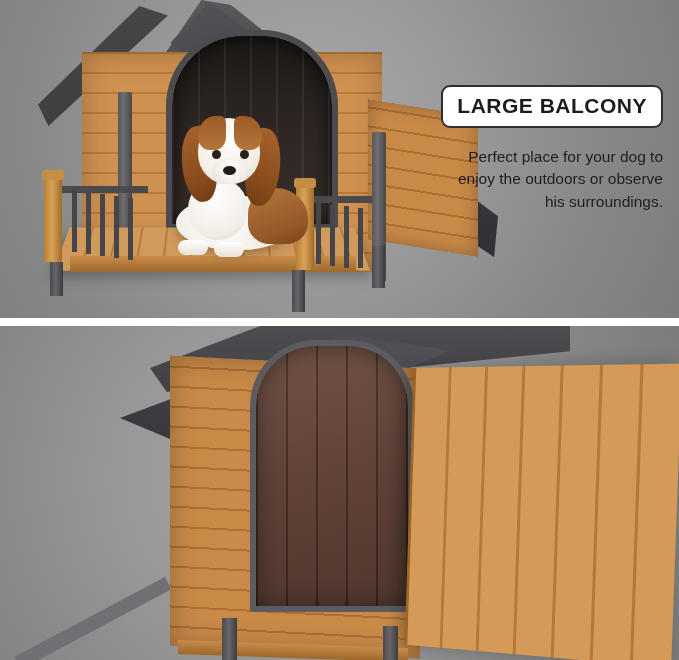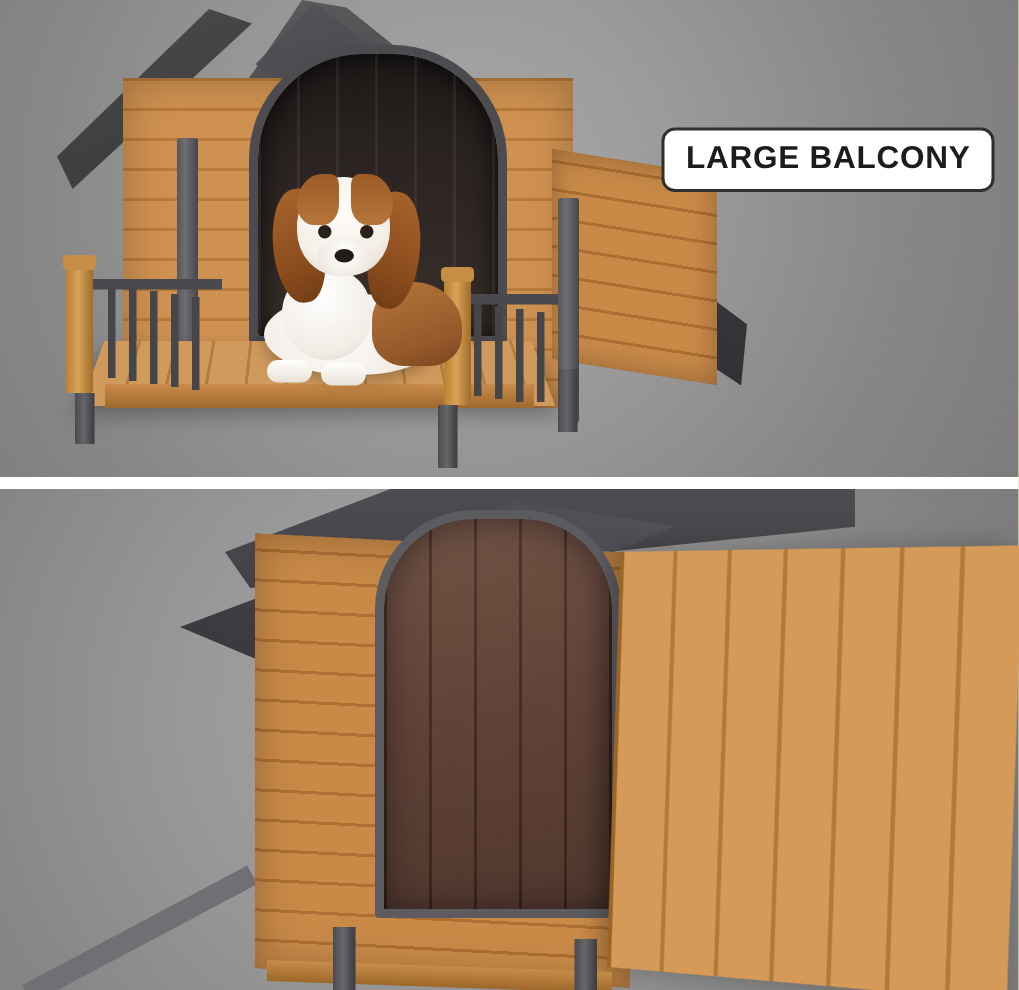--- a/index.html
+++ b/index.html
@@ -10,21 +10,21 @@
   body {
     width: 679px;
     height: 660px;
     font-family: "Liberation Sans", sans-serif;
     overflow: hidden;
   }
   .sheet {
     position: relative;
     width: 679px;
     height: 660px;
-    background: #fde047;
+    background: #7f1d1d;
   }
 
   
   .panel {
     position: absolute;
     left: 0;
     width: 679px;
     overflow: hidden;
   }
   #panel-top {
@@ -453,20 +453,21 @@
     <div class="dog dog-cap-left"></div>
     <div class="dog dog-cap-right"></div>
     <div class="dog dog-snout"></div>
     <div class="dog dog-eye" id="dog-eye-left"></div>
     <div class="dog dog-eye" id="dog-eye-right"></div>
     <div class="dog dog-nose"></div>
     <div class="dog dog-paw" id="dog-paw-left"></div>
     <div class="dog dog-paw" id="dog-paw-right"></div>
 
     <div class="callout-title" id="title-balcony">LARGE BALCONY</div>
+    <div class="callout-body" id="body-balcony">Perfect place for your dog to enjoy the outdoors or observe his surroundings.</div>
   </div>
 
   <div class="divider"></div>
 
   <div class="panel" id="panel-bottom">
     <div class="backdrop-bottom"></div>
 
     <div class="b-roof"></div>
     <div class="b-roof-2"></div>
     <div class="b-sideboard"></div>

